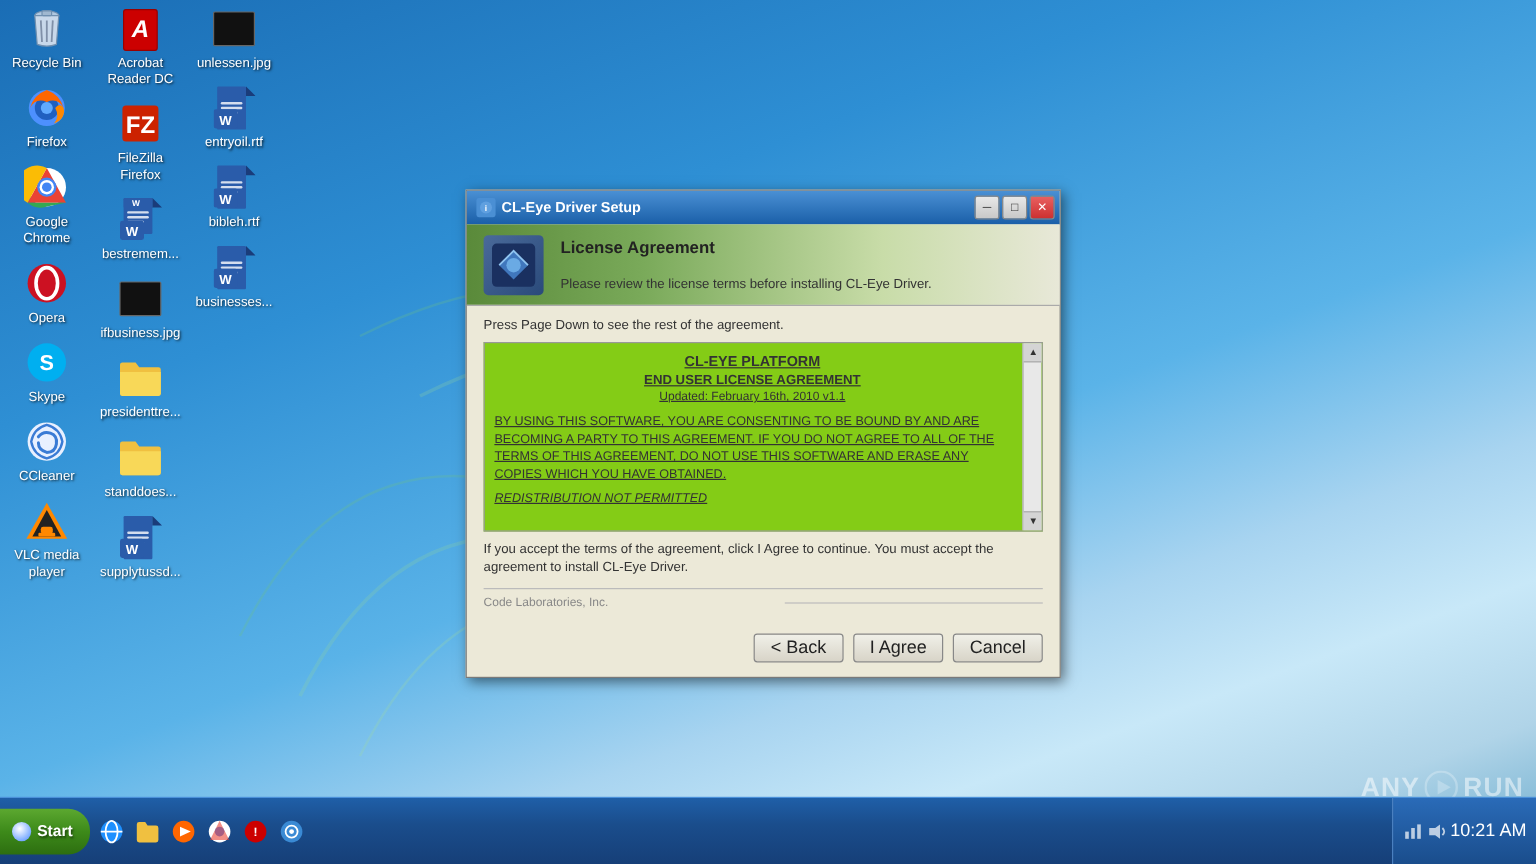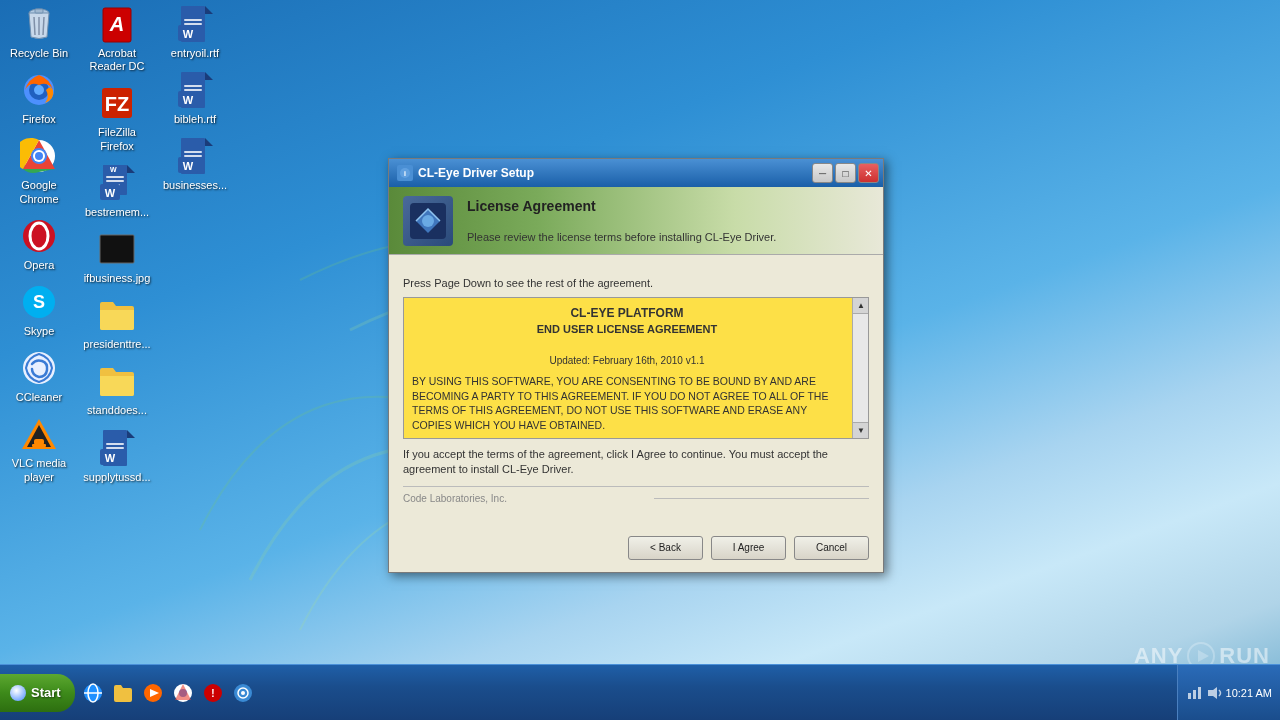--- a/index.html
+++ b/index.html
@@ -102,21 +102,21 @@
       display: flex;
       align-items: center;
       gap: 4px;
       padding: 0 8px;
       height: 100%;
       background: linear-gradient(to bottom, #2a6bb8 0%, #1a4d8c 100%);
       border-left: 1px solid #4a80c0;
     }
     .taskbar-time {
       color: white;
-      font-size: 11px;
+      font-size: 15px;
       text-align: right;
     }
     .anyrun-logo {
       position: absolute;
       bottom: 50px;
       right: 10px;
       color: rgba(255,255,255,0.5);
       font-size: 22px;
       font-weight: bold;
       letter-spacing: 1px;
@@ -213,36 +213,37 @@
       color: #222;
     }
     .dialog-header-subtitle {
       font-size: 11px;
       color: #333;
       margin-top: 17px;
     }
 
     
     .dialog-body {
-      padding: 22px 14px;
+      padding: 10px 14px;
     }
     .dialog-instruction {
       font-size: 11px;
       color: #333;
       margin-bottom: 8px;
     }
     .license-text-area {
       border: 1px solid #999;
-      background: #fde047;
-      height: 142px;
+      background: #84cc16;
+      height: 158px;
       padding: 8px;
       overflow: hidden;
       position: relative;
       font-size: 11px;
       color: #333;
+      text-decoration: underline;
     }
     .license-text-area .scrollbar {
       position: absolute;
       right: 0;
       top: 0;
       width: 16px;
       height: 100%;
       background: #e8e8e8;
       border-left: 1px solid #aaa;
     }
@@ -276,21 +277,21 @@
     .license-title {
       text-align: center;
       font-size: 12px;
       font-weight: bold;
       margin-bottom: 3px;
     }
     .license-subtitle {
       text-align: center;
       font-size: 11px;
       font-weight: bold;
-      margin-bottom: 20px;
+      margin-bottom: 2px;
     }
     .license-date {
       text-align: center;
       font-size: 10px;
       margin-bottom: 8px;
     }
     .license-para {
       font-size: 10.5px;
       margin-bottom: 6px;
       line-height: 1.4;
@@ -333,21 +334,21 @@
       gap: 8px;
       padding: 8px 14px 12px;
     }
     .dialog-btn {
       min-width: 75px;
       height: 24px;
       background: linear-gradient(to bottom, #f0f0e8, #d8d4c8);
       border: 1px solid #888;
       border-radius: 3px;
       cursor: pointer;
-      font-size: 10px;
+      font-size: 15px;
       color: #222;
       padding: 0 10px;
     }
     .dialog-btn.primary {
       background: linear-gradient(to bottom, #f0f0e8, #d8d4c8);
     }
 
     
     .swirl-overlay {
       position: absolute;
@@ -539,20 +540,29 @@
         <rect x="0" y="20" width="20" height="16" rx="2" fill="#2a5caa"></rect>
         <text x="10" y="33" text-anchor="middle" fill="white" font-size="11" font-weight="bold">W</text>
       </svg>
     </div>
     <span class="icon-label">supplytussd...</span>
   </div>
 </div>
 
 <div class="col3 icon-col">
 
+  <div class="desktop-icon">
+    <div class="icon-img">
+      <svg width="38" height="32" viewBox="0 0 38 32">
+        <rect x="2" y="2" width="34" height="28" rx="1" fill="#111"></rect>
+        <rect x="2" y="2" width="34" height="28" rx="1" fill="none" stroke="#666" stroke-width="1"></rect>
+      </svg>
+    </div>
+    <span class="icon-label">unlessen.jpg</span>
+  </div>
 
   <div class="desktop-icon">
     <div class="icon-img">
       <svg width="35" height="38" viewBox="0 0 35 38">
         <rect x="3" y="1" width="24" height="36" rx="1" fill="#2a5caa"></rect>
         <polygon points="27,1 35,9 27,9" fill="#1a3c7a"></polygon>
         <rect x="6" y="14" width="18" height="2" rx="1" fill="white" opacity="0.8"></rect>
         <rect x="6" y="18" width="18" height="2" rx="1" fill="white" opacity="0.8"></rect>
         <rect x="6" y="22" width="14" height="2" rx="1" fill="white" opacity="0.8"></rect>
         <rect x="0" y="20" width="20" height="16" rx="2" fill="#2a5caa"></rect>

